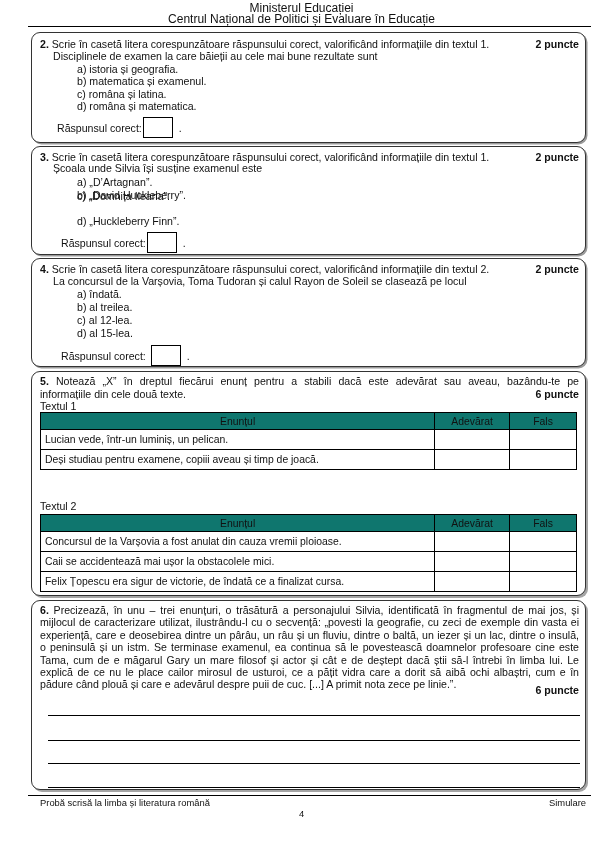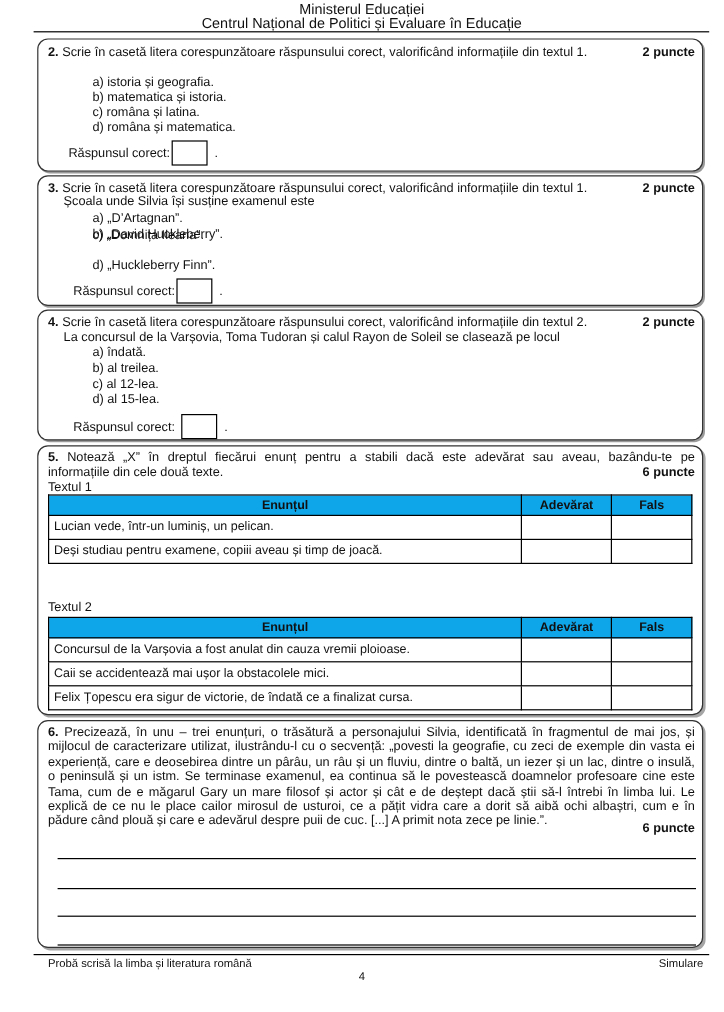--- a/index.html
+++ b/index.html
@@ -17,42 +17,43 @@
   }
   .qline { position: absolute; left: 8px; right: 6px; white-space: nowrap; line-height: 12px; }
   .qnum { font-weight: bold; }
   .pts { position: absolute; right: 6px; font-weight: bold; line-height: 12px; }
   .opt { position: absolute; left: 45px; line-height: 12.3px; white-space: nowrap; }
   .ans { position: absolute; line-height: 14px; white-space: nowrap; display: flex; align-items: center; text-align: right; }
   .ans .sq { display: inline-block; width: 28px; height: 19px; border: 1px solid #000; margin-left: 1px; margin-right: 6px; }
   .just { position: absolute; left: 8px; right: 6px; line-height: 12.4px; text-align: justify; }
   .lbl { position: absolute; left: 8px; line-height: 12px; }
   table.tf { position: absolute; left: 8px; width: 537px; border-collapse: collapse; font-size: 10.4px; }
-  table.tf th { background: #0ea5e9; font-weight: bold; border: 1px solid #000; height: 16px; padding: 0; }
+  table.tf th { background: #0f766e; font-weight: normal; border: 1px solid #000; height: 16px; padding: 0; }
   table.tf td { border: 1px solid #000; padding: 1px 4px; line-height: 12px; height: 17px; vertical-align: middle; }
   table.tf td.c { padding: 0; }
   .wline { position: absolute; left: 16px; width: 532px; border-top: 1px solid #000; }
   .ftr-rule { position: absolute; left: 28px; width: 563px; top: 795px; border-top: 1px solid #000; }
   .ftr { position: absolute; top: 797px; font-size: 9.4px; line-height: 11px; }
 </style>
 </head>
 <body>
 
 <div class="hdr" style="top:3px">Ministerul Educației</div>
 <div class="hdr" style="top:14px">Centrul Național de Politici și Evaluare în Educație</div>
 <div class="hdr-rule"></div>
 
 <div class="box" style="top:32px;height:109px">
   <div class="qline" style="top:5px">
     <span class="qnum">2.</span>
     <span>Scrie în casetă litera corespunzătoare răspunsului corect, valorificând informațiile din textul 1.</span>
   </div>
   <div class="pts" style="top:5px">2 puncte</div>
+  <div class="qline" style="top:17px;left:21px">Disciplinele de examen la care băieții au cele mai bune rezultate sunt</div>
   <div class="opt" style="top:30px">a) istoria și geografia.</div>
-  <div class="opt" style="top:42px">b) matematica și istoria.</div>
+  <div class="opt" style="top:42px">b) matematica și examenul.</div>
   <div class="opt" style="top:55px">c) româna și latina.</div>
   <div class="opt" style="top:67px">d) româna și matematica.</div>
   <div class="ans" style="top:84px;left:25px">
     <span>Răspunsul corect:</span>
     <span class="sq"></span>
     <span>.</span>
   </div>
 </div>
 
 <div class="box" style="top:146px;height:107px">

